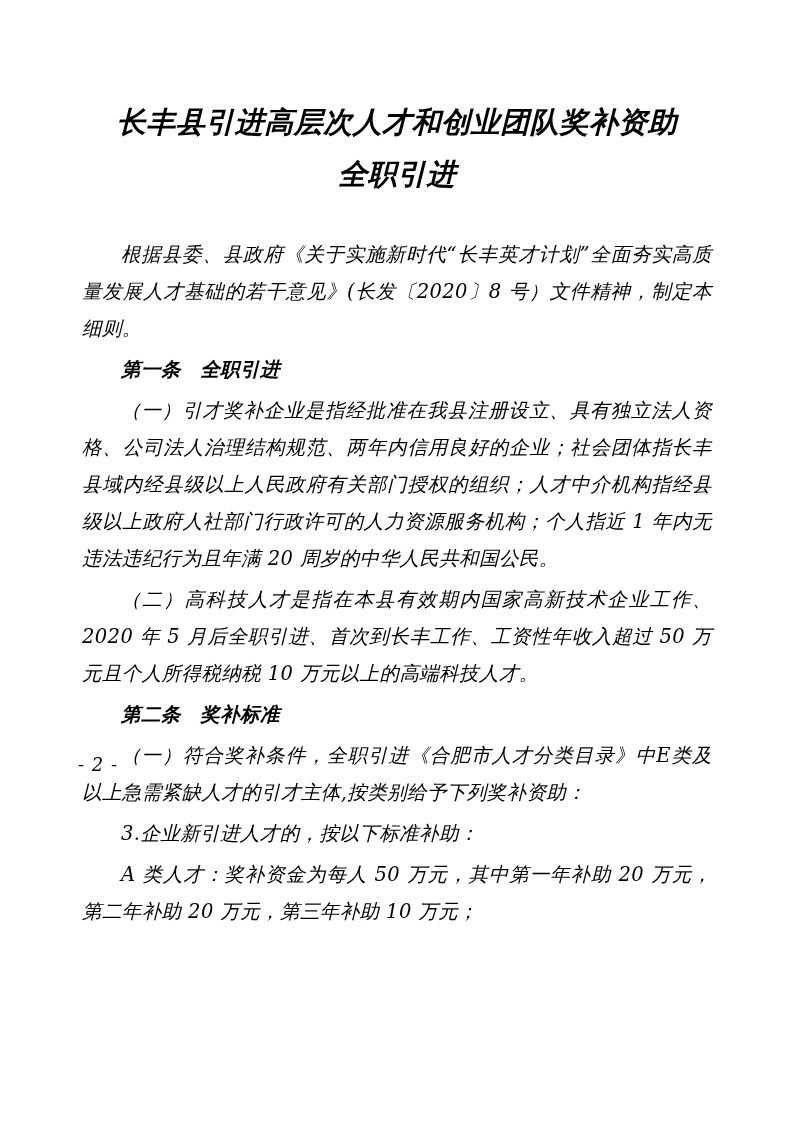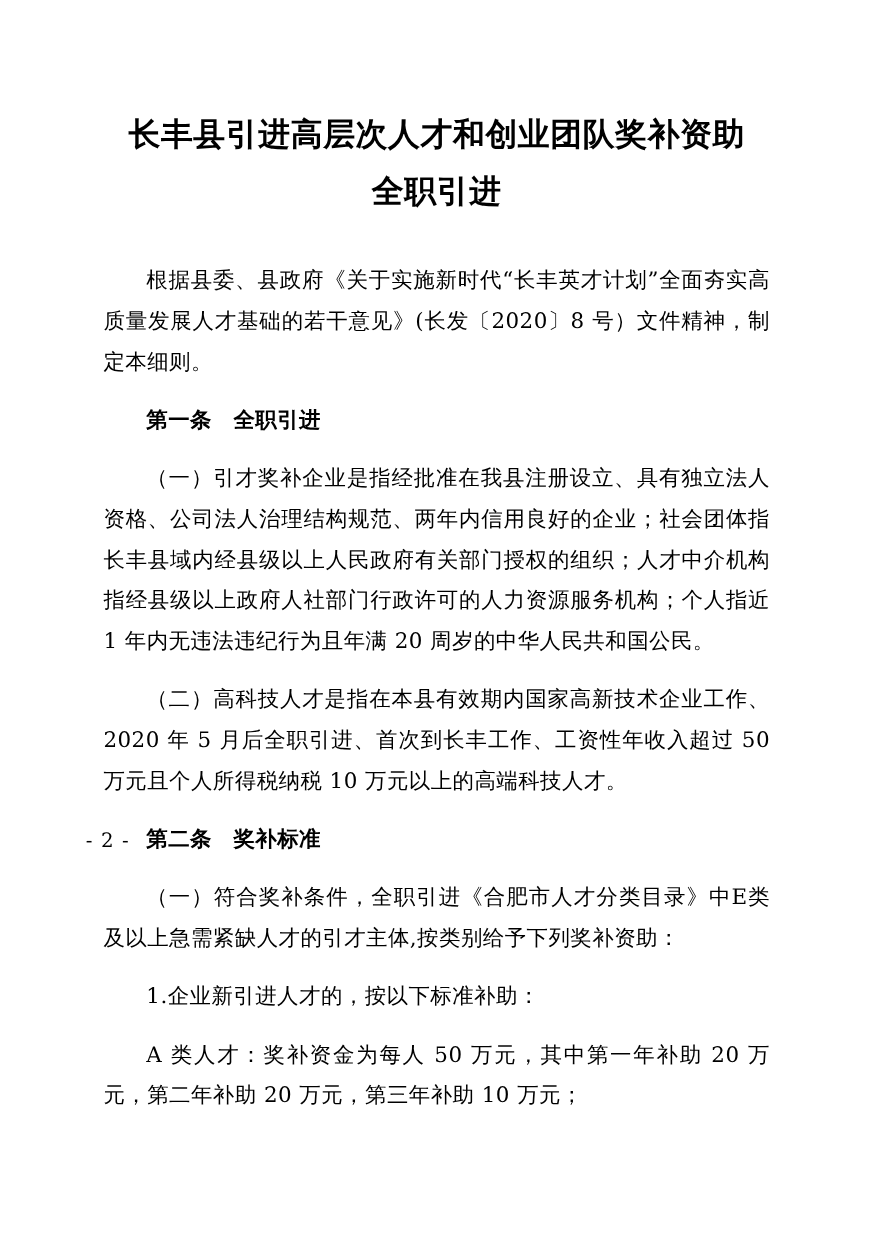--- a/index.html
+++ b/index.html
@@ -14,20 +14,21 @@
     color: #000000;
     position: relative;
     overflow: hidden;
   }
   .page {
     position: relative;
     width: 794px;
     height: 813px;
     box-sizing: border-box;
     padding: 74px 78px 40px 78px;
+    font-style: italic;
   }
   .doc-title {
     font-family: "DejaVu Serif", "Liberation Serif", serif;
     font-weight: bold;
     font-size: 29px;
     line-height: 52px;
     text-align: center;
     letter-spacing: 0.5px;
     margin: 22px 0 0 0;
   }
@@ -35,21 +36,21 @@
     display: block;
   }
   .body-text {
     margin-top: 36px;
     font-size: 19.5px;
     line-height: 37px;
     text-align: justify;
     letter-spacing: 0.4px;
   }
   p {
-    margin: 16px;
+    margin: 4px;
   }
   .indent {
     text-indent: 2em;
   }
   .heading {
     text-indent: 2em;
     font-weight: bold;
   }
   .heading .gap {
     display: inline-block;
@@ -81,21 +82,21 @@
 
     <p class="indent">（一）引才奖补企业是指经批准在我县注册设立、具有独立法人资格、公司法人治理结构规范、两年内信用良好的企业；社会团体指长丰县域内经县级以上人民政府有关部门授权的组织；人才中介机构指经县级以上政府人社部门行政许可的人力资源服务机构；个人指近 1 年内无违法违纪行为且年满 20 周岁的中华人民共和国公民。</p>
 
     <p class="indent">（二）高科技人才是指在本县有效期内国家高新技术企业工作、2020 年 5 月后全职引进、首次到长丰工作、工资性年收入超过 50 万元且个人所得税纳税 10 万元以上的高端科技人才。</p>
 
 
     <p class="heading"><span>第二条</span><span class="gap"></span><span>奖补标准</span></p>
 
     <p class="indent">（一）符合奖补条件，全职引进《合肥市人才分类目录》中E类及以上急需紧缺人才的引才主体,按类别给予下列奖补资助：</p>
 
-    <p class="indent">1.企业新引进人才的，按以下标准补助：</p>
+    <p class="indent">3.企业新引进人才的，按以下标准补助：</p>
 
     <p class="indent">A 类人才：奖补资金为每人 50 万元，其中第一年补助 20 万元，第二年补助 20 万元，第三年补助 10 万元；</p>
 
   </div>
 
   <div class="page-number">- 2 -</div>
 
 </div>
 
 </body></html>

